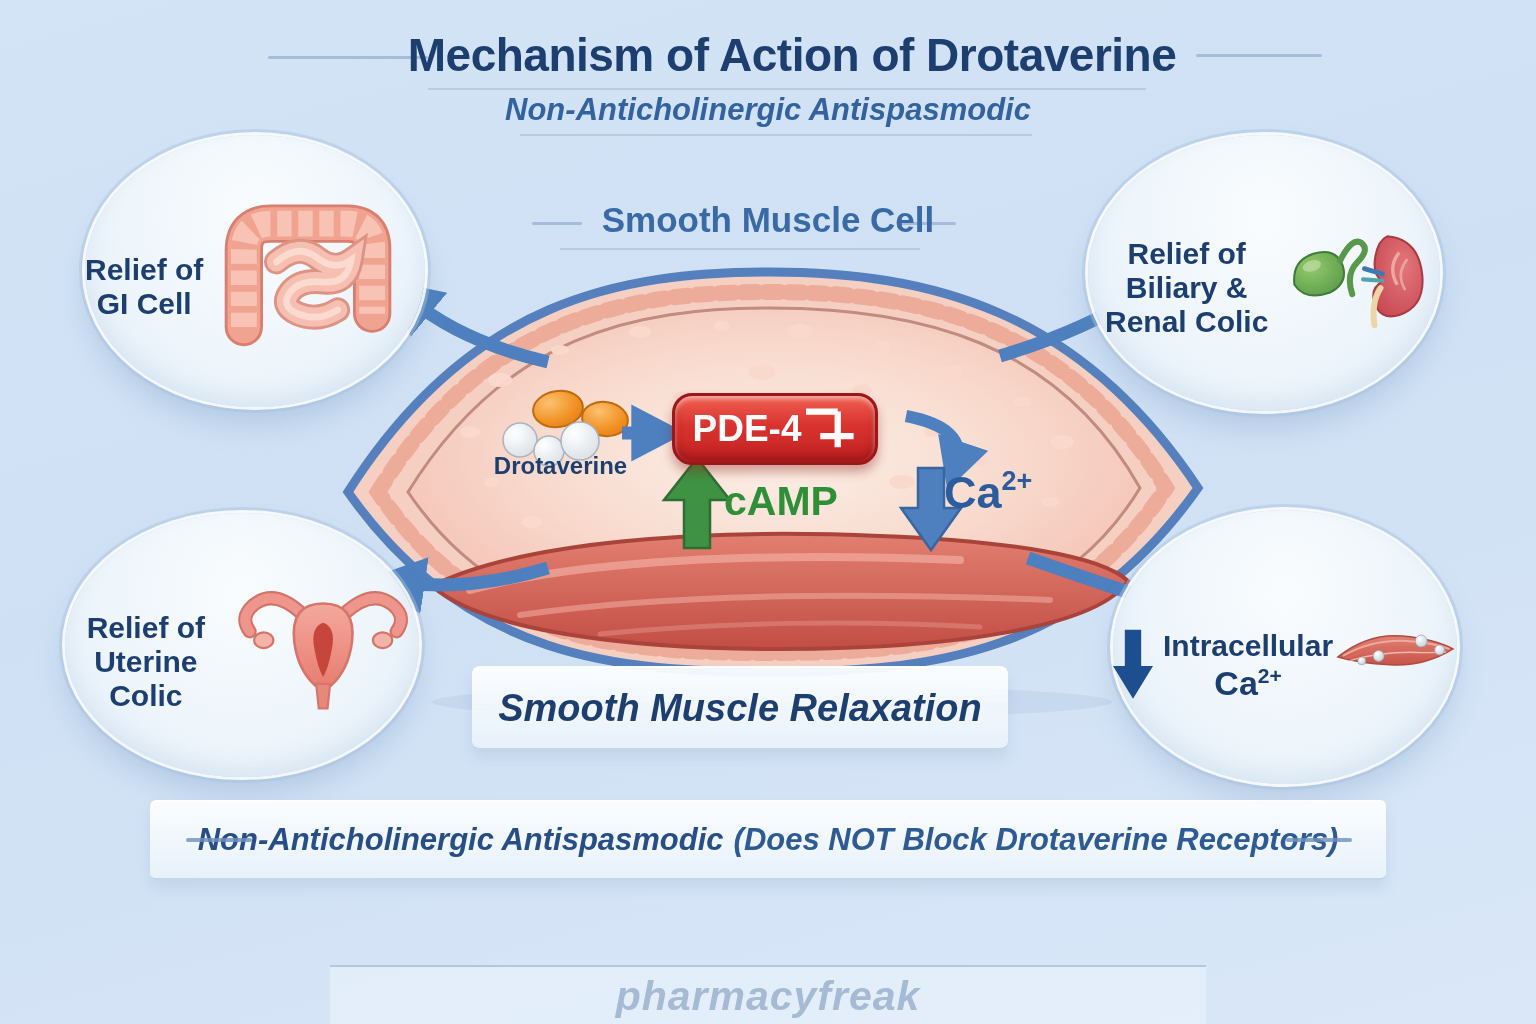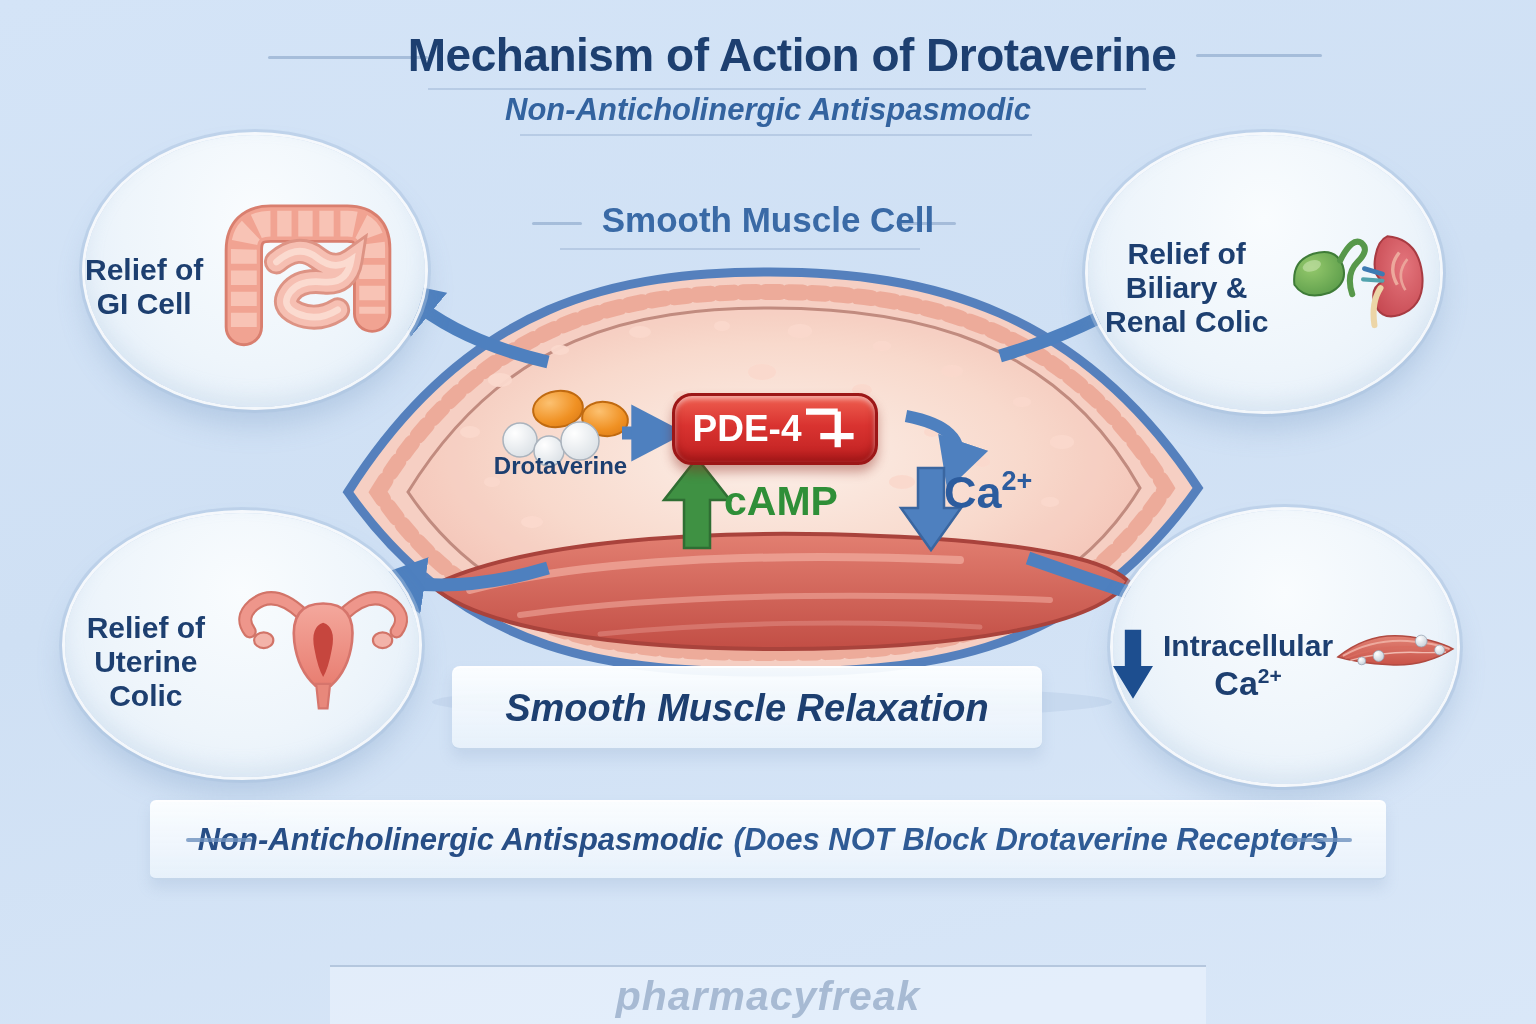--- a/index.html
+++ b/index.html
@@ -271,21 +271,21 @@
       <path d="M20,76 Q80,42 150,46 Q205,50 235,62" stroke="#f0b0a4" stroke-width="4" fill="none" opacity="0.9"></path>
       <path d="M25,81 Q90,55 160,58 Q210,60 232,65" stroke="#d86c5f" stroke-width="3" fill="none" opacity="0.85"></path>
       <path d="M35,85 Q100,67 170,69 Q205,70 228,68" stroke="#f6c9bf" stroke-width="3" fill="none" opacity="0.85"></path>
       <circle cx="58" cy="86" r="8" fill="url(#ballGrad)" stroke="#96a3b2" stroke-width="1.5"></circle>
       <circle cx="92" cy="76" r="11" fill="url(#ballGrad)" stroke="#96a3b2" stroke-width="1.5"></circle>
       <circle cx="178" cy="46" r="12" fill="url(#ballGrad)" stroke="#96a3b2" stroke-width="1.5"></circle>
       <circle cx="215" cy="64" r="10" fill="url(#ballGrad)" stroke="#96a3b2" stroke-width="1.5"></circle>
     </svg>
   </div>
 
-  <div class="abs strip" style="left:452px;top:666px;width:590px;height:80px;border-radius:8px;">
+  <div class="abs strip" style="left:472px;top:666px;width:536px;height:80px;border-radius:8px;">
     <span class="relax-text">Smooth Muscle Relaxation</span>
   </div>
 
   <div class="abs strip" style="left:150px;top:800px;width:1236px;height:76px;border-radius:6px;">
     <span class="bottom-text">Non-Anticholinergic Antispasmodic</span>
     <span class="bottom-text bottom-paren">(Does NOT Block Drotaverine Receptors)</span>
   </div>
   <div class="abs hline" style="left:186px;top:838px;width:66px;height:4px;background:rgba(110,145,190,.8);"></div>
   <div class="abs hline" style="left:1286px;top:838px;width:66px;height:4px;background:rgba(110,145,190,.8);"></div>
 

